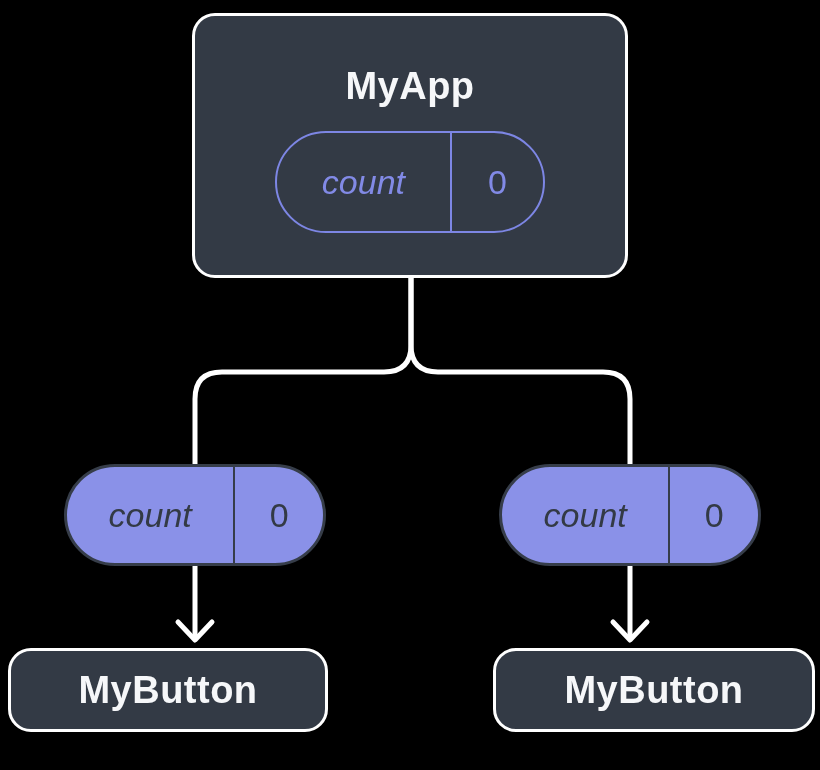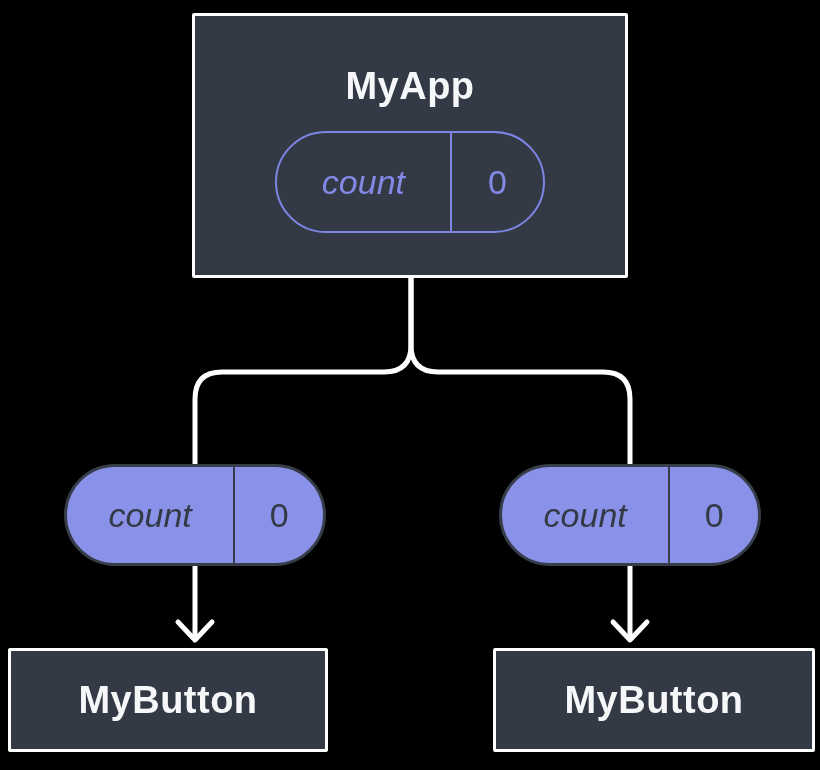--- a/index.html
+++ b/index.html
@@ -14,41 +14,41 @@
   }
   #connectors {
     position: absolute;
     left: 0; top: 0;
     z-index: 1;
   }
   .comp-box {
     position: absolute;
     background: #333a45;
     border: 3px solid #ffffff;
-    border-radius: 2px;
+    border-radius: 23px;
     color: #f6f7f9;
     display: flex;
     flex-direction: column;
     align-items: center;
     z-index: 2;
   }
   .comp-title {
     font-size: 38px;
     font-weight: 600;
     letter-spacing: 0.5px;
     line-height: 40px;
   }
   #myapp-box {
     left: 192px; top: 13px;
     width: 436px; height: 265px;
     padding-top: 50px;
   }
   .btn-box {
     top: 648px;
-    height: 104px;
+    height: 84px;
     justify-content: center;
     text-align: right;
   }
   #mybutton-box-left  { left: 8px;   width: 320px; }
   #mybutton-box-right { left: 493px; width: 322px; }
   .pill {
     display: flex;
     align-items: stretch;
     border-radius: 60px;
     overflow: hidden;

